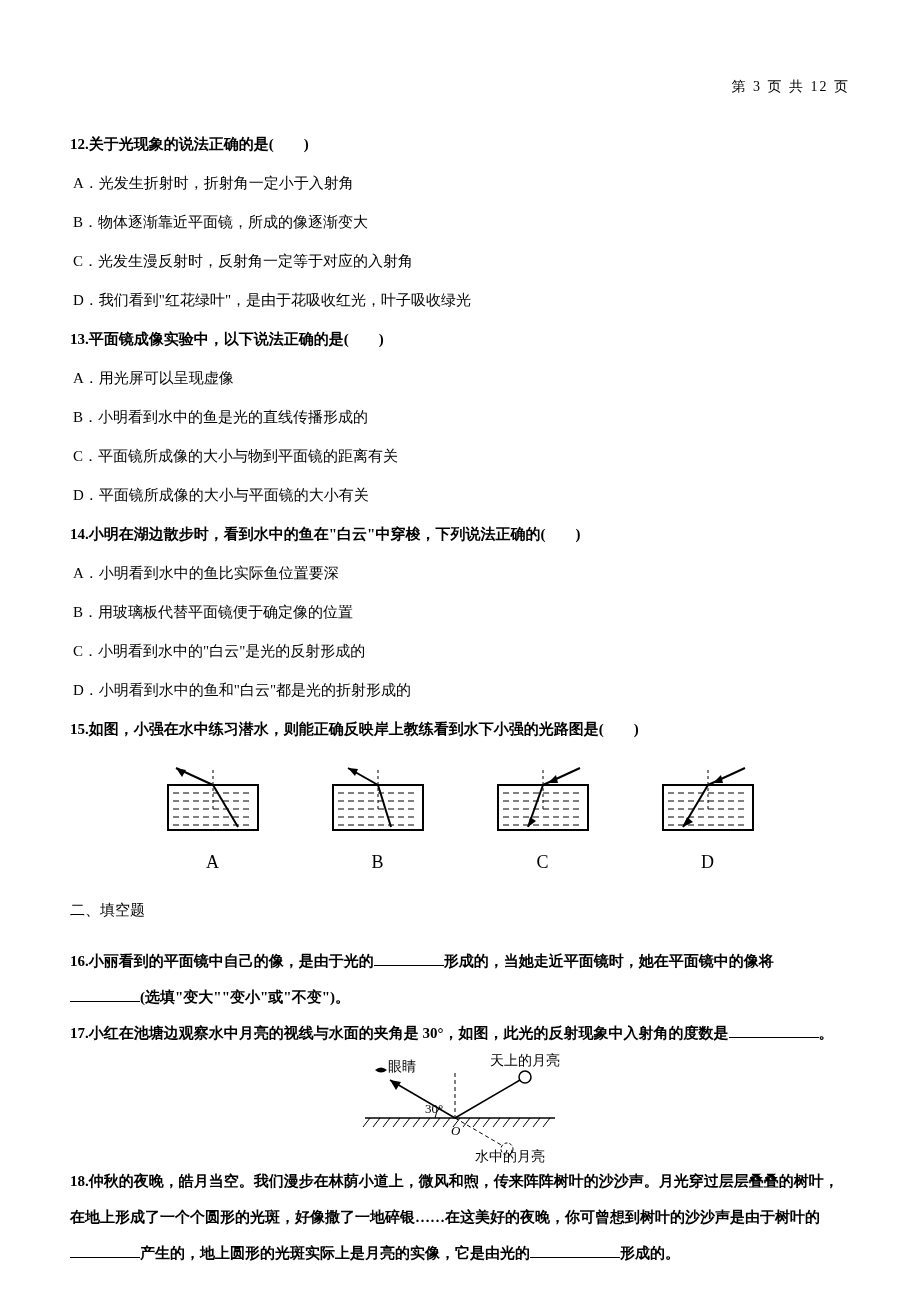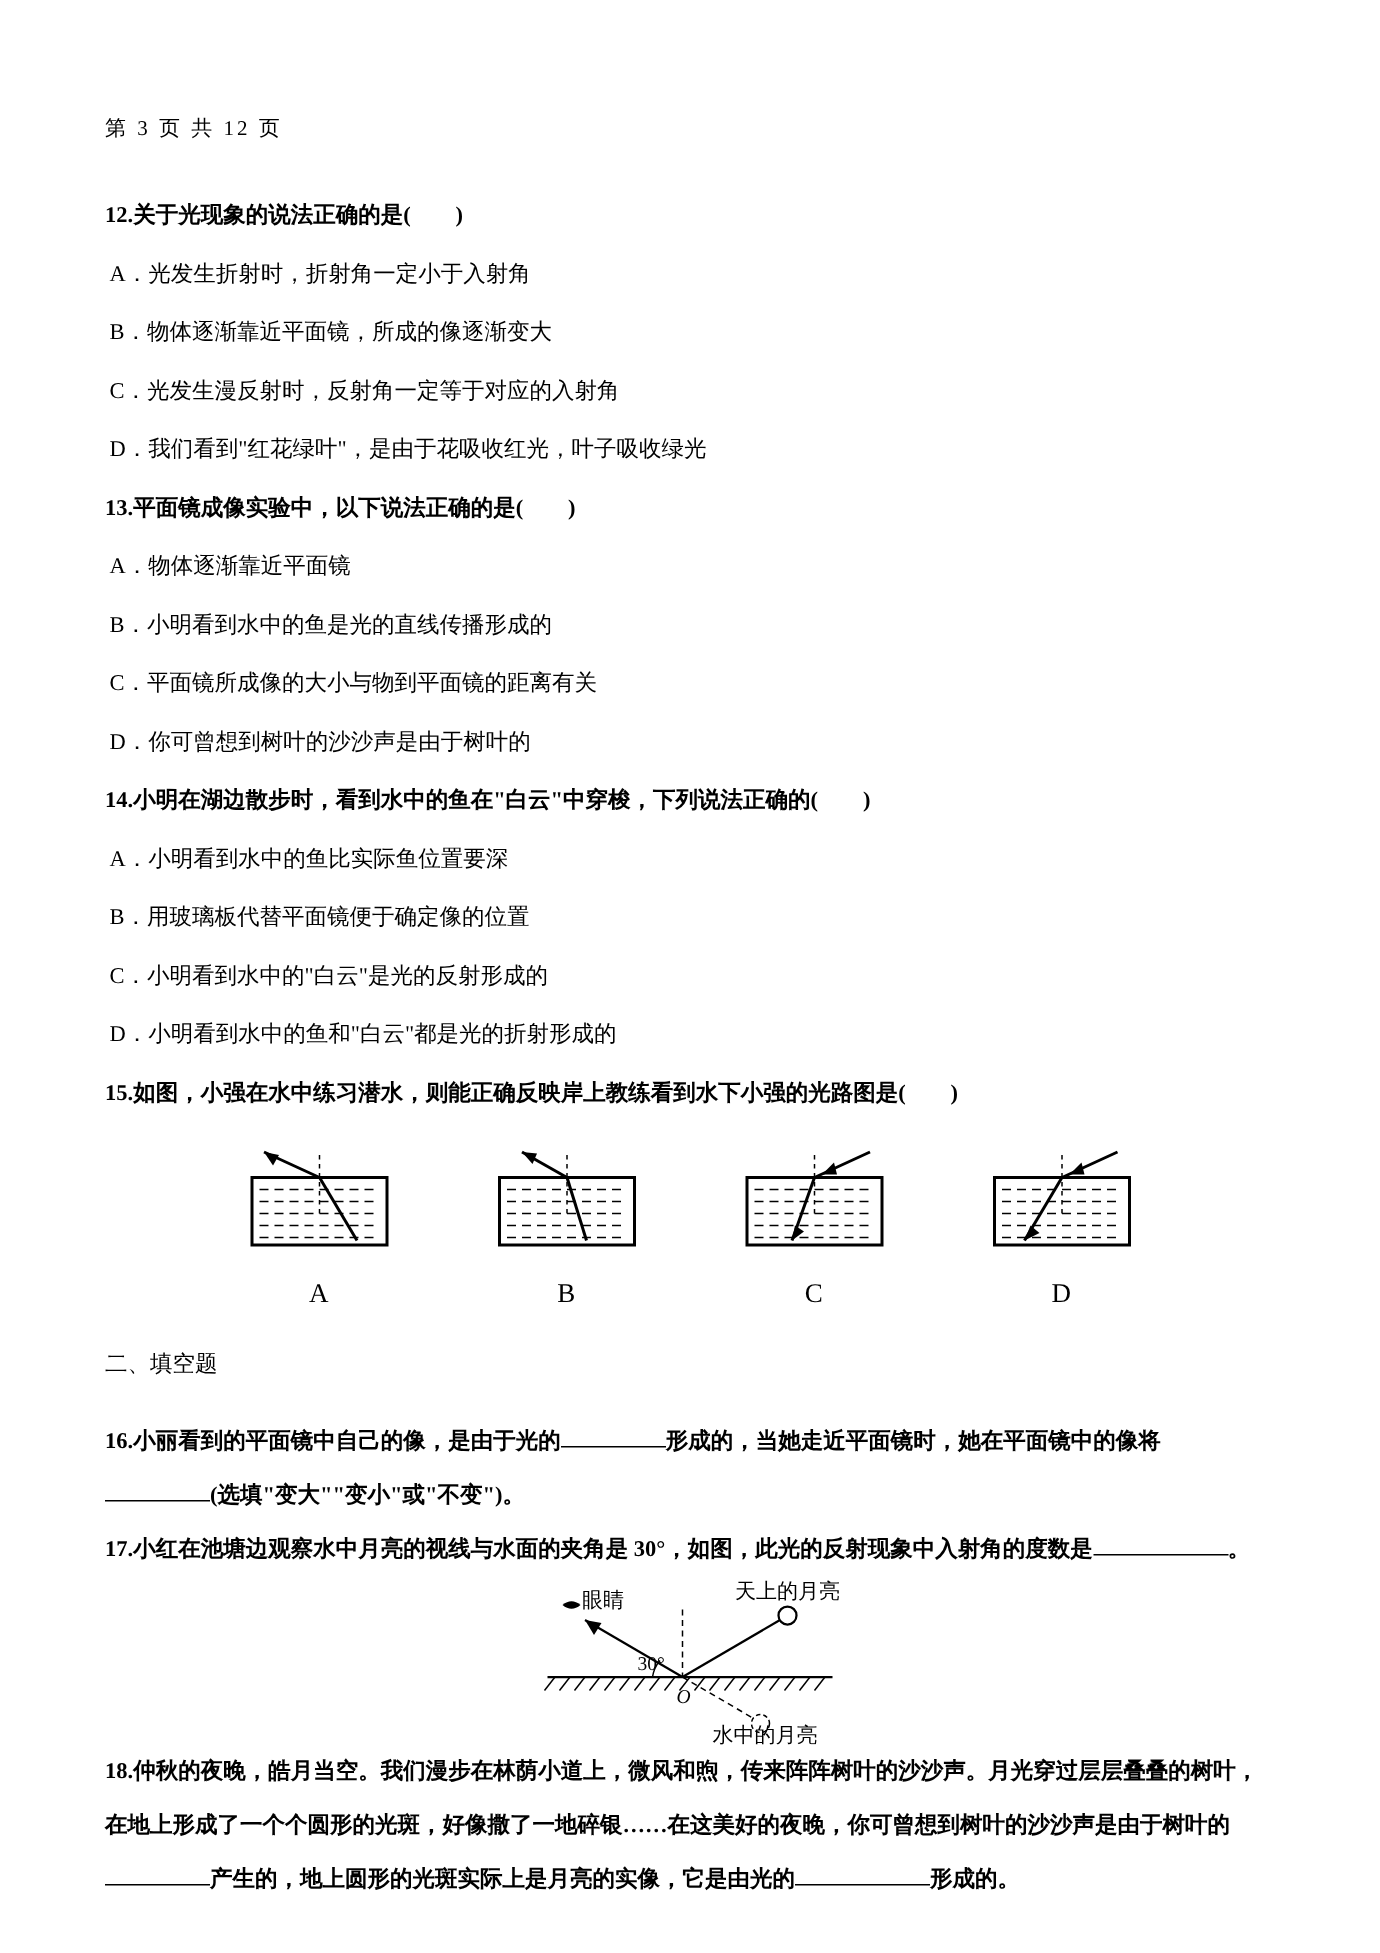--- a/index.html
+++ b/index.html
@@ -7,21 +7,21 @@
       background: #fff;
       width: 920px;
       margin: 0;
       padding: 70px 70px 80px 70px;
       box-sizing: border-box;
       color: #000;
       font-size: 15px;
       line-height: 2.4;
     }
     .page-header {
-      text-align: left;
+      text-align: right;
       font-size: 14px;
       margin-bottom: 22px;
       letter-spacing: 2px;
     }
     .q { margin: 0; font-weight: bold; }
     .opt { margin: 3px; }
     .blank {
       display: inline-block;
       border-bottom: 1px solid #000;
       min-width: 70px;
@@ -46,24 +46,24 @@
 
 <div class="page-header">第 3 页 共 12 页</div>
 
 <p class="q">12.关于光现象的说法正确的是(　　)</p>
 <p class="opt">A．光发生折射时，折射角一定小于入射角</p>
 <p class="opt">B．物体逐渐靠近平面镜，所成的像逐渐变大</p>
 <p class="opt">C．光发生漫反射时，反射角一定等于对应的入射角</p>
 <p class="opt">D．我们看到"红花绿叶"，是由于花吸收红光，叶子吸收绿光</p>
 
 <p class="q">13.平面镜成像实验中，以下说法正确的是(　　)</p>
-<p class="opt">A．物体逐渐靠近平面镜</p>
+<p class="opt">A．用光屏可以呈现虚像</p>
 <p class="opt">B．小明看到水中的鱼是光的直线传播形成的</p>
 <p class="opt">C．平面镜所成像的大小与物到平面镜的距离有关</p>
-<p class="opt">D．你可曾想到树叶的沙沙声是由于树叶的</p>
+<p class="opt">D．平面镜所成像的大小与平面镜的大小有关</p>
 
 <p class="q">14.小明在湖边散步时，看到水中的鱼在"白云"中穿梭，下列说法正确的(　　)</p>
 <p class="opt">A．小明看到水中的鱼比实际鱼位置要深</p>
 <p class="opt">B．用玻璃板代替平面镜便于确定像的位置</p>
 <p class="opt">C．小明看到水中的"白云"是光的反射形成的</p>
 <p class="opt">D．小明看到水中的鱼和"白云"都是光的折射形成的</p>
 
 <p class="q">15.如图，小强在水中练习潜水，则能正确反映岸上教练看到水下小强的光路图是(　　)</p>
 
 <div class="fig-row">

